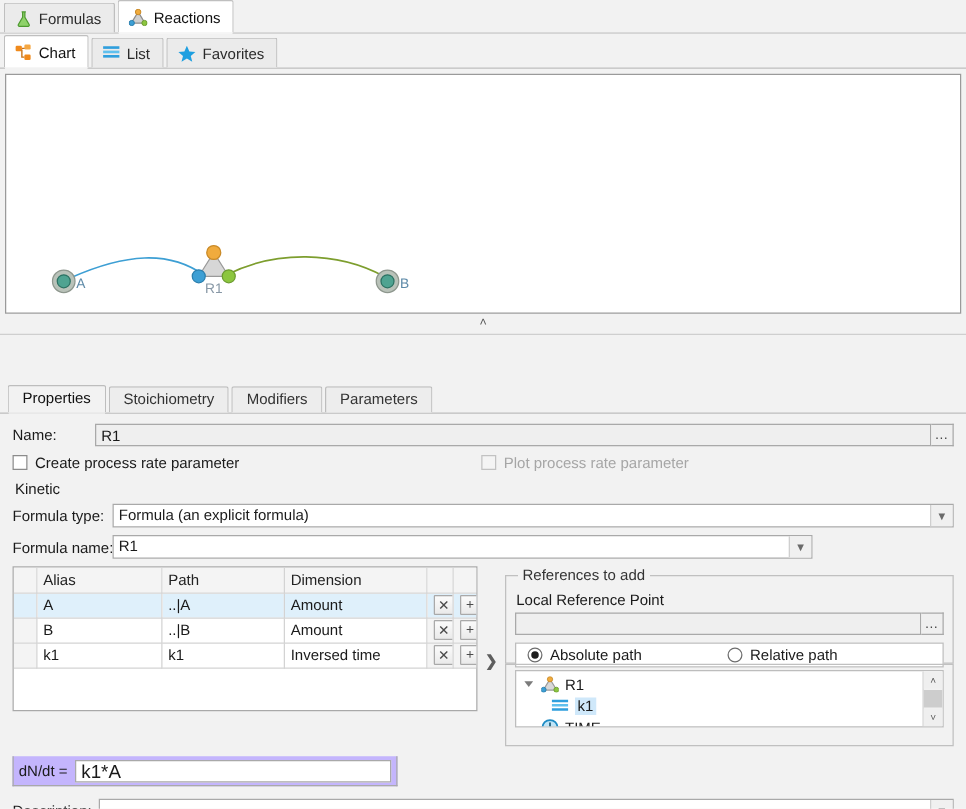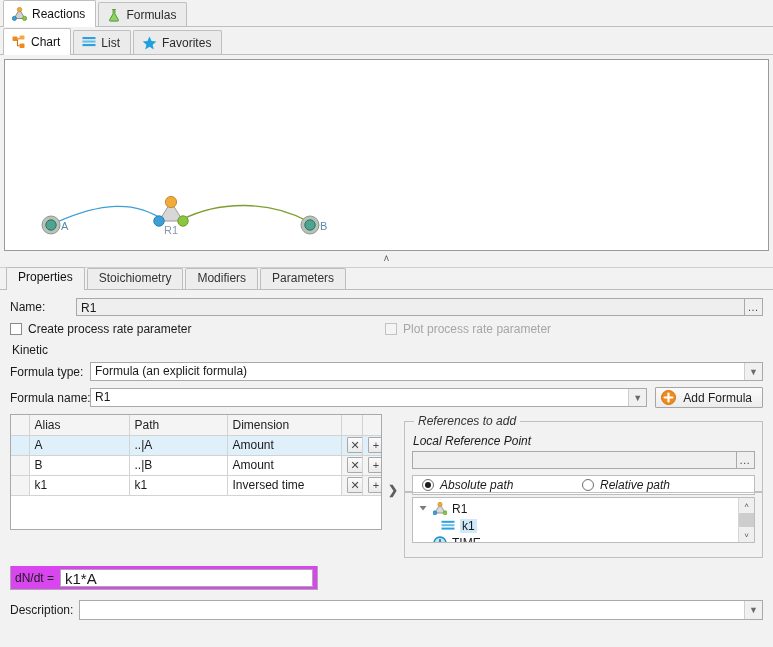--- a/index.html
+++ b/index.html
@@ -96,20 +96,21 @@
   }
   .proptabs {
     display: flex;
     align-items: flex-end;
     height: 22px;
     padding-left: 6px;
     box-sizing: border-box;
     border-bottom: 1px solid #bdbdbd;
     background: #f2f2f2;
     flex: 0 0 auto;
+    margin-top: 41px;
   }
   .ptab {
     height: 20px;
     line-height: 19px;
     padding: 0 11px;
     border: 1px solid #bdbdbd;
     border-bottom: none;
     background: #ededed;
     font-size: 12px;
     color: #333;
@@ -282,21 +283,21 @@
     margin: 0;
     padding: 4px 7px 6px 7px;
     box-sizing: border-box;
   }
   fieldset.gb > legend {
     font-size: 12px;
     color: #333;
     padding: 0 4px;
     margin-left: 2px;
   }
-  .refbox .gb1 { height: 78px; font-style: italic; }
+  .refbox .gb1 { height: 78px; }
   .lrp-label { font-size: 12px; color: #1a1a1a; margin: 2px 0 3px 1px; }
   .lrp-input-row { display: flex; align-items: stretch; }
   .radios {
     margin-top: 6px;
     border: 1px solid #bdbdbd;
     background: #ffffff;
     height: 20px;
     display: flex; align-items: center;
     box-sizing: border-box;
   }
@@ -328,21 +329,21 @@
   .vsb .btn { height: 14px; display:flex;align-items:center;justify-content:center; color:#555; font-size:8px; background:#efefef;}
   .vsb .thumb { height: 14px; background: #cdcdcd; margin: 1px 0; }
   .vsb .track { flex:1 1 auto; }
 
   
   .dndt-wrap { width: 372px; box-sizing: border-box; display:flex; align-items:center; }
   .dndt-box {
     width: 308px;
     border: 1px solid #a9a9a9;
     border-top: none;
-    background: #d946ef;
+    background: #c4b5fd;
     height: 24px;
     display: flex; align-items: center;
     padding: 0 4px;
     box-sizing: border-box;
   }
   .dndt-label { font-size: 12px; margin-right: 6px; white-space: nowrap; color:#1a1a1a;}
   .dndt-input {
     flex: 1 1 auto;
     border: 1px solid #a9a9a9;
     background: #ffffff;
@@ -356,38 +357,38 @@
   .descrow .lbl { margin-right: 6px; }
 
   .bottomfill { flex: 1 1 auto; }
 </style>
 </head>
 <body>
 
 <div class="app">
 
   <div class="tabrow">
+    <div class="tab">
+      <span class="ico">
+        <svg width="14" height="14" viewBox="0 0 14 14">
+          <path d="M5.3 1.5h3.4M6.1 1.5v4.3L2.7 11.6a1 1 0 0 0 .85 1.5h6.9a1 1 0 0 0 .85-1.5L7.9 5.8V1.5" fill="#8fd26a" stroke="#4e9a30" stroke-width="1" stroke-linejoin="round"></path>
+        </svg>
+      </span>
+      <span>Formulas</span>
+    </div>
     <div class="tab active">
       <span class="ico">
         <svg width="15" height="14" viewBox="0 0 15 14">
           <polygon points="7.5,2.5 13,11.5 2,11.5" fill="#d0d0d0" stroke="#8d8d8d" stroke-width="1"></polygon>
           <circle cx="7.5" cy="2.6" r="2.2" fill="#f0ab3d" stroke="#c98a28" stroke-width=".8"></circle>
           <circle cx="2.4" cy="11.4" r="2.1" fill="#3d9fd4" stroke="#2b7fae" stroke-width=".8"></circle>
           <circle cx="12.6" cy="11.4" r="2.1" fill="#8cc63f" stroke="#6d9c31" stroke-width=".8"></circle>
         </svg>
       </span>
       <span>Reactions</span>
-    </div>
-    <div class="tab">
-      <span class="ico">
-        <svg width="14" height="14" viewBox="0 0 14 14">
-          <path d="M5.3 1.5h3.4M6.1 1.5v4.3L2.7 11.6a1 1 0 0 0 .85 1.5h6.9a1 1 0 0 0 .85-1.5L7.9 5.8V1.5" fill="#8fd26a" stroke="#4e9a30" stroke-width="1" stroke-linejoin="round"></path>
-        </svg>
-      </span>
-      <span>Formulas</span>
     </div>
   </div>
 
   <div class="tabrow second">
     <div class="tab active">
       <span class="ico">
         <svg width="14" height="14" viewBox="0 0 14 14">
           <rect x="0.5" y="1.5" width="5" height="4.5" rx="1" fill="#f08a1c"></rect>
           <rect x="7.5" y="0.5" width="5" height="4" rx="1" fill="#f5a742"></rect>
           <rect x="7.5" y="8.5" width="5" height="4.5" rx="1" fill="#f08a1c"></rect>
@@ -493,29 +494,20 @@
           <span class="val">Formula (an explicit formula)</span>
           <span class="arrow">▼</span>
         </div>
       </div>
 
       <div class="row" style="margin-bottom:4px">
         <span class="lbl" style="width:80px">Formula name:</span>
         <div class="combo" style="max-width:560px">
           <span class="val">R1</span>
           <span class="arrow">▼</span>
-        </div>
-        <div class="addformula">
-          <span class="ico">
-            <svg width="15" height="15" viewBox="0 0 15 15">
-              <circle cx="7.5" cy="7.5" r="7" fill="#f08a1c" stroke="#d0730f" stroke-width="1"></circle>
-              <path d="M7.5 3.6v7.8M3.6 7.5h7.8" stroke="#ffffff" stroke-width="2.2" stroke-linecap="round"></path>
-            </svg>
-          </span>
-          <span>Add Formula</span>
         </div>
       </div>
 
       <div class="mid">
 
         <div class="gridbox">
           <table class="grid">
             <colgroup>
               <col class="c-handle">
                 <col class="c-alias">

